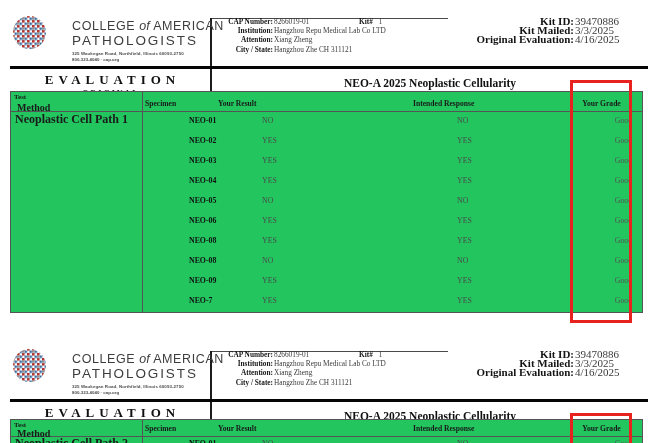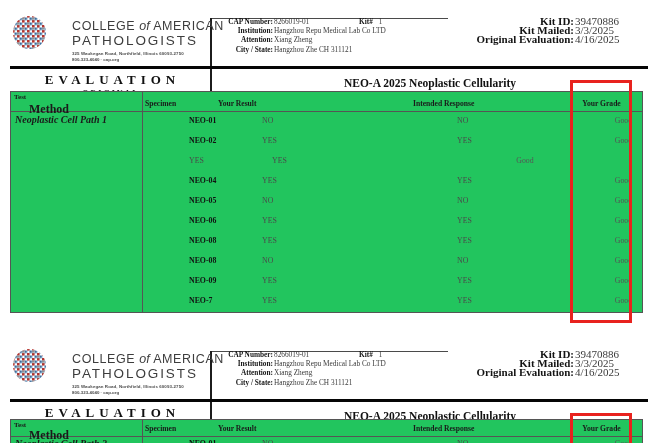--- a/index.html
+++ b/index.html
@@ -44,33 +44,33 @@
           font-size:11.5px; font-weight:bold; color:#111; }
   .prog .code { margin-right:0; }
 
   
   .tbl { position:absolute; left:10px; top:91px; width:633px; border:1px solid #555; background:#22c55e; }
   .sheet2 .tbl { top:86px; }
   .tbl-head { display:flex; height:20px; border-bottom:1px solid #555; }
   .sheet2 .tbl-head { height:17px; }
   .col-method { width:132px; border-right:1px solid #555; position:relative; flex:none; }
   .h-test { position:absolute; left:3px; top:1px; font-size:7px; font-weight:bold; }
-  .h-method { position:absolute; left:18px; top:10px; font-size:12px; font-weight:bold; }
+  .h-method { position:absolute; left:6px; top:10px; font-size:10px; font-weight:bold; }
   .sheet2 .h-method { top:8px; }
   .head-right { flex:1; display:grid; grid-template-columns:73px 185px 160px auto;
                 align-items:end; padding-bottom:3px; font-size:7.6px; font-weight:bold; }
   .hc-spec { padding-left:2px; }
   .hc-res { padding-left:2px; }
   .hc-int { padding-left:12px; }
   .hc-grade { text-align:center; }
 
   .tbl-body { display:flex; }
   .sheet1 .tbl-body { height:200px; }
   .sheet2 .tbl-body { height:60px; }
-  .method-name { padding:3px 4px; font-size:10px; font-weight:bold; line-height:9px;font-style:italic; }
+  .method-name { padding:3px 4px; font-size:12px; font-weight:bold; line-height:9px; }
   .sheet2 .method-name { padding-top:2px; }
   .rows { flex:1; }
   .row { height:20px; display:grid; grid-template-columns:73px 185px 160px auto;
          padding-top:4px; font-size:7.8px;margin-left:44px; }
   .sheet2 .row { padding-top:2px; }
   .c-spec { padding-left:2px; font-weight:bold; color:#111; }
   .c-res, .c-int { color:#4a4a4a; }
   .c-res { padding-left:2px; }
   .c-int { padding-left:12px; }
   .c-grade { text-align:center; color:#555; }
@@ -195,20 +195,21 @@
           <span class="c-int">NO</span>
           <span class="c-grade">Good</span>
         </div>
         <div class="row">
           <span class="c-spec">NEO-02</span>
           <span class="c-res">YES</span>
           <span class="c-int">YES</span>
           <span class="c-grade">Good</span>
         </div>
         <div class="row">
+          <span class="c-spec">NEO-03</span>
           <span class="c-res">YES</span>
           <span class="c-int">YES</span>
           <span class="c-grade">Good</span>
         </div>
         <div class="row">
           <span class="c-spec">NEO-04</span>
           <span class="c-res">YES</span>
           <span class="c-int">YES</span>
           <span class="c-grade">Good</span>
         </div>

